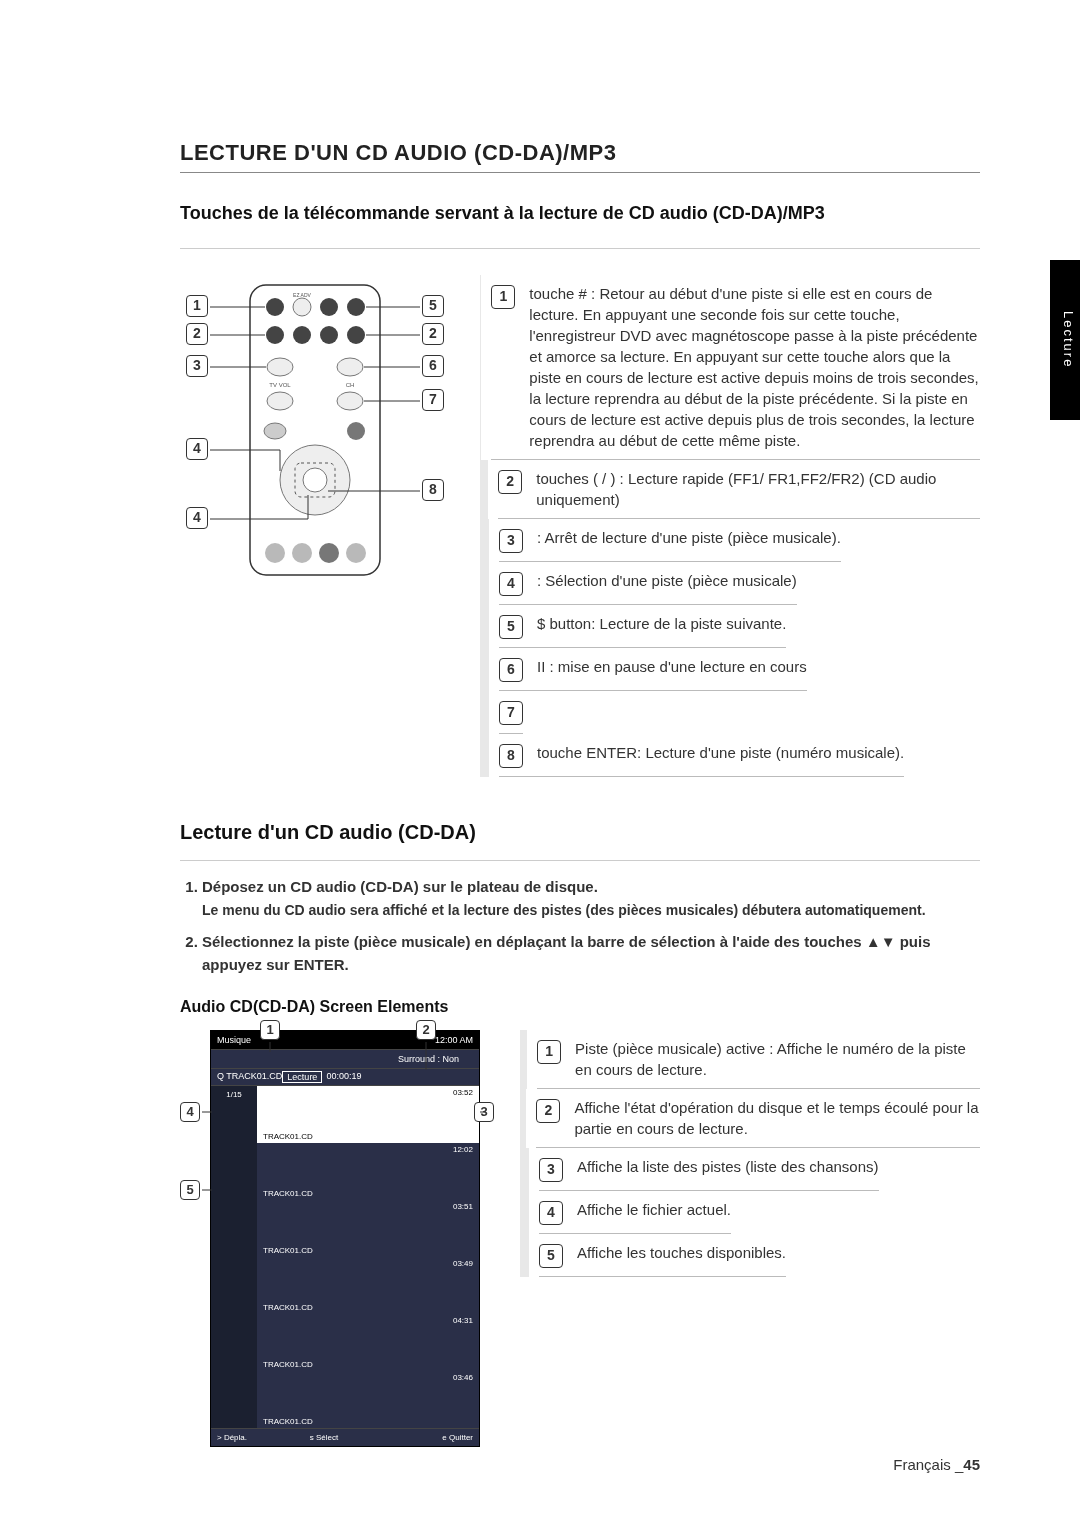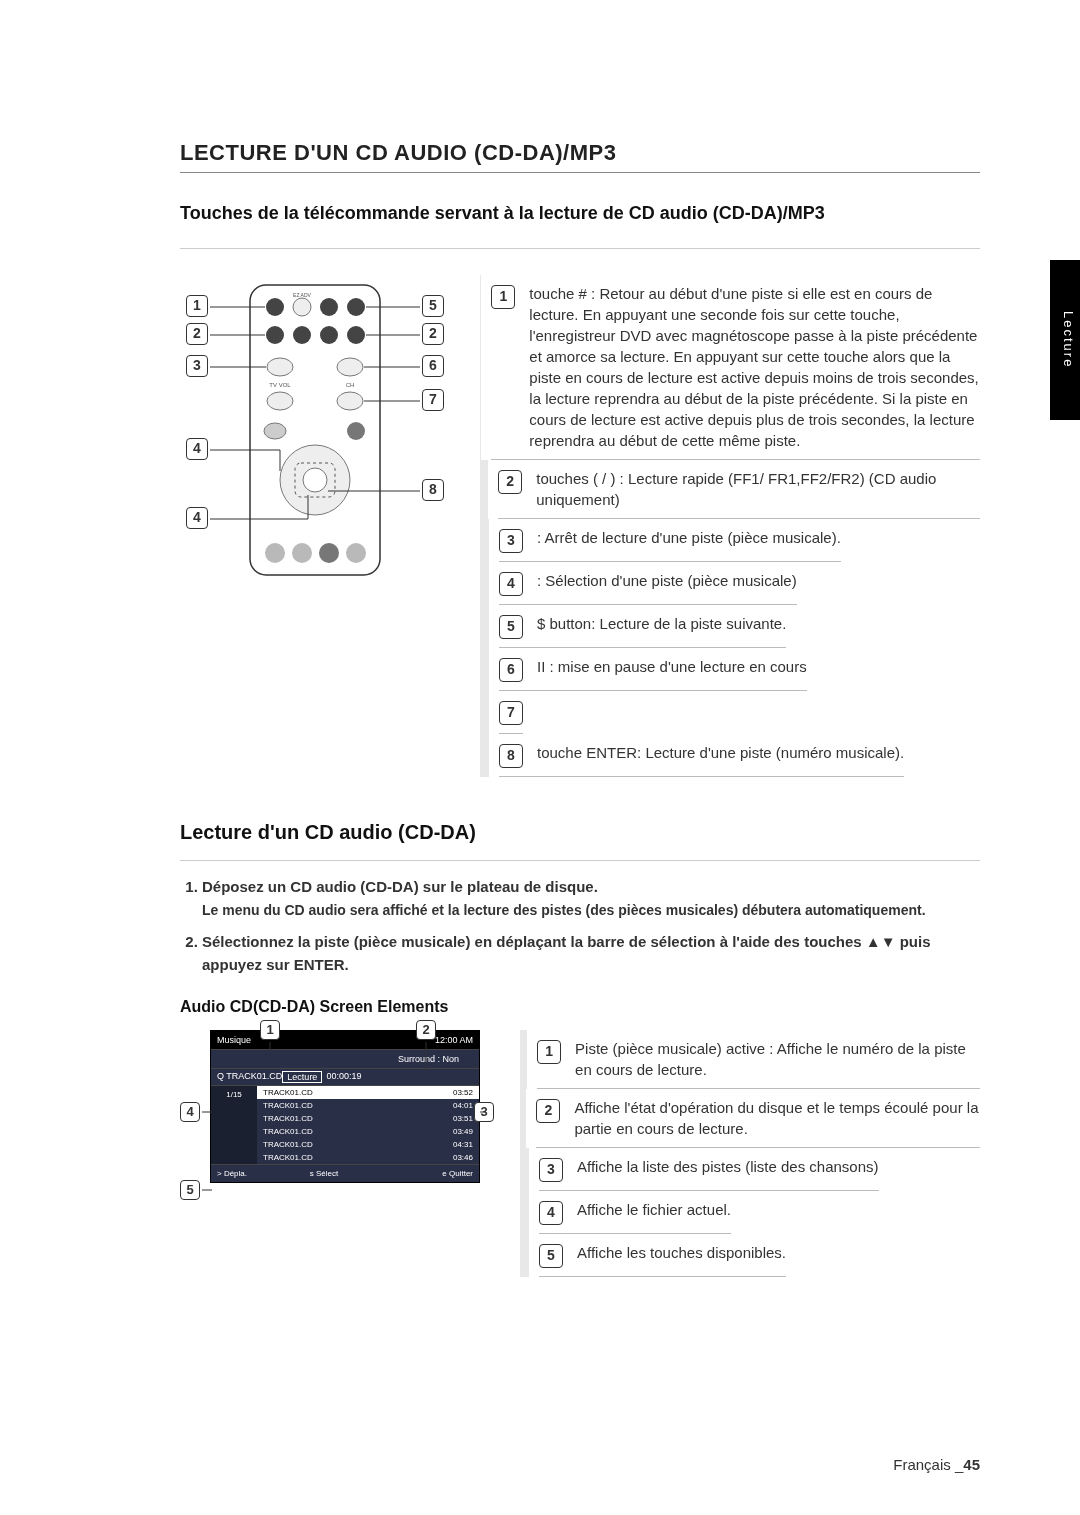--- a/index.html
+++ b/index.html
@@ -183,21 +183,21 @@
   }
   .osd .row {
     display: flex;
     padding: 2px 6px;
     font-size: 8px;
   }
   .osd .row.first {
     background: #fff;
     color: #000;
   }
-  .osd .row span:first-child { flex: 1; }
+  .osd .row span:first-child { flex: 1; margin-top: 44px; }
   .osd .footer {
     display: flex;
     padding: 4px 6px;
     font-size: 8px;
     border-top: 1px solid #444;
     background: #2a2f48;
     gap: 22px;
   }
   .osd .footer span { flex: 1; }
 
@@ -395,21 +395,21 @@
       </div>
       <div class="list">
         <div class="left">1/15</div>
         <div class="right">
           <div class="row first">
               <span>TRACK01.CD</span>
               <span>03:52</span>
             </div>
           <div class="row">
               <span>TRACK01.CD</span>
-              <span>04:01</span>
+              <span>12:02</span>
             </div>
           <div class="row">
               <span>TRACK01.CD</span>
               <span>03:51</span>
             </div>
           <div class="row">
               <span>TRACK01.CD</span>
               <span>03:49</span>
             </div>
           <div class="row">

